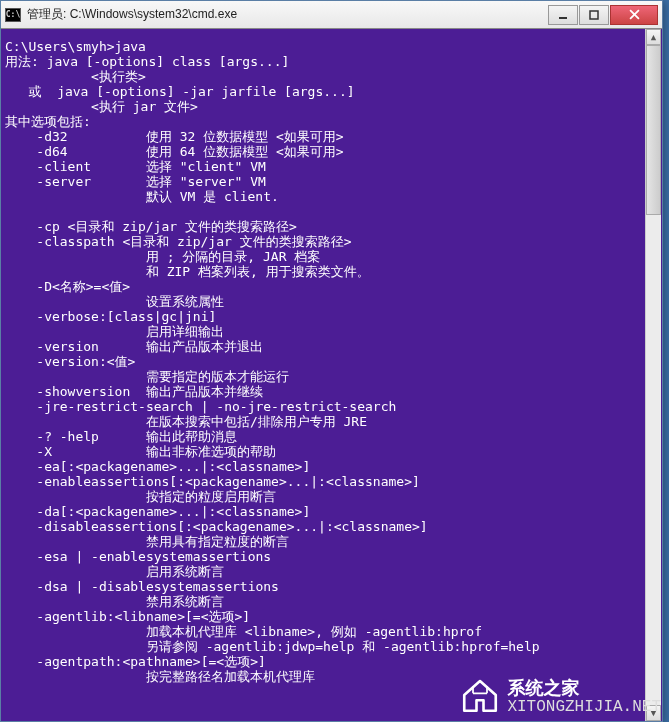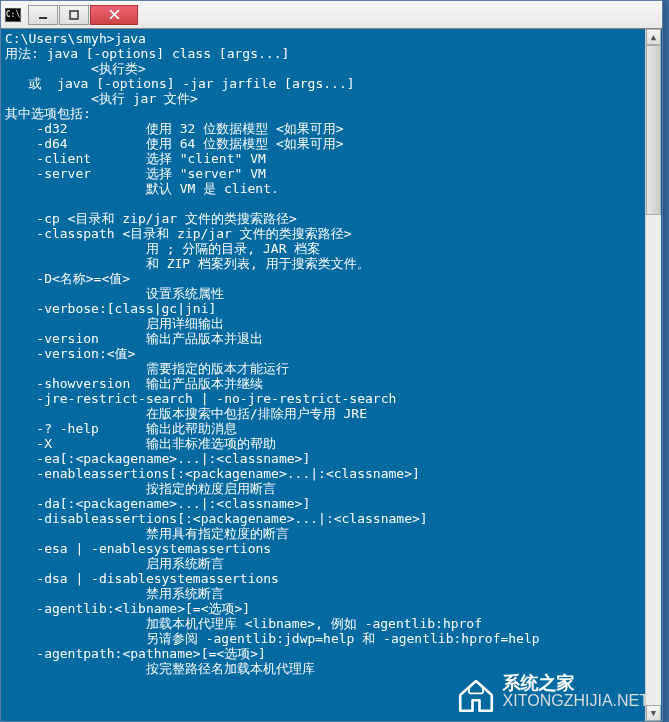--- a/index.html
+++ b/index.html
@@ -5,36 +5,37 @@
 *{margin:0;padding:0;box-sizing:border-box}
 body{background:#3a6ea5;font-family:"SimSun","NSimSun","Consolas",monospace;width:669px;height:722px;position:relative;overflow:hidden}
 .window{position:absolute;top:0;left:0;width:663px;height:722px;background:#000;border:1px solid #5a7ea5;box-shadow:2px 2px 8px rgba(0,0,0,.3)}
 .titlebar{height:28px;background:linear-gradient(to bottom,#f8f8f8,#e8e8e8);display:flex;align-items:center;padding:0 4px;border-bottom:1px solid #888}
 .ticon{width:16px;height:14px;background:#000;margin-right:6px;display:flex;align-items:center;justify-content:center;color:#ccc;font-size:8px;font-weight:bold;border:1px solid #555}
 .ttext{font-size:12px;color:#222;flex:1;font-family:"Microsoft YaHei","SimSun",sans-serif}
 .wbtns{display:flex}
 .wbtn{width:30px;height:20px;margin-left:1px;display:flex;align-items:center;justify-content:center;font-size:12px;border:1px solid #999;background:linear-gradient(to bottom,#f4f4f4,#ddd);cursor:pointer}
 .wbtn.close{width:48px;background:linear-gradient(to bottom,#e67,#c44);color:#fff;border-color:#a33}
 .wbtn.min svg,.wbtn.max svg{width:10px;height:10px}
-.term{background:#0369a1;color:#fff;font-size:13px;line-height:15px;padding:2px 4px;height:calc(100% - 28px);overflow:hidden;white-space:pre;font-family:"SimSun","NSimSun","Consolas",monospace;letter-spacing:0}
+.term{background:#4c1d95;color:#fff;font-size:13px;line-height:15px;padding:10px 4px;height:calc(100% - 28px);overflow:hidden;white-space:pre;font-family:"SimSun","NSimSun","Consolas",monospace;letter-spacing:0}
 .scrollbar{position:absolute;right:1px;top:28px;width:16px;height:calc(100% - 28px);background:#ececec;border-left:1px solid #ccc}
 .sbtn{width:15px;height:16px;background:linear-gradient(to bottom,#f5f5f5,#ddd);border:1px solid #aaa;display:flex;align-items:center;justify-content:center;font-size:9px;color:#555}
 .sthumb{position:absolute;top:16px;width:15px;height:170px;background:linear-gradient(to right,#e5e5e5,#ccc);border:1px solid #aaa}
 .sbtn.dn{position:absolute;bottom:0}
-.watermark{position:absolute;right:20px;bottom:6px;display:flex;align-items:flex-start;color:#fff;font-family:Liberation Sans, sans-serif;pointer-events:none}
+.watermark{position:absolute;right:8px;bottom:6px;display:flex;align-items:flex-end;color:#fff;font-family:Liberation Mono, monospace;pointer-events:none}
 .wm-ico{width:42px;height:42px;margin-right:6px}
 .wm-txt-main{font-size:18px;font-weight:bold;line-height:1}
 .wm-txt-sub{font-size:16px;color:#ddd;letter-spacing:0}
 </style>
 </head>
 <body>
 
 <div class="window">
   <div class="titlebar">
     <div class="ticon">C:\</div>
+    <div class="ttext">管理员: C:\Windows\system32\cmd.exe</div>
     <div class="wbtns">
       <div class="wbtn min">
         <svg viewBox="0 0 10 10">
             <rect x="1" y="7" width="8" height="2" fill="#333"></rect>
           </svg>
       </div>
       <div class="wbtn max">
         <svg viewBox="0 0 10 10">
             <rect x="1" y="1" width="8" height="8" fill="none" stroke="#333" stroke-width="1.5"></rect>
           </svg>

